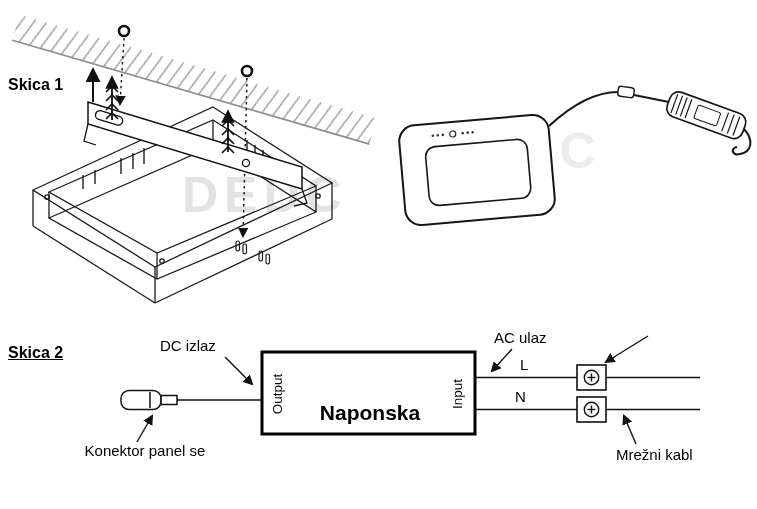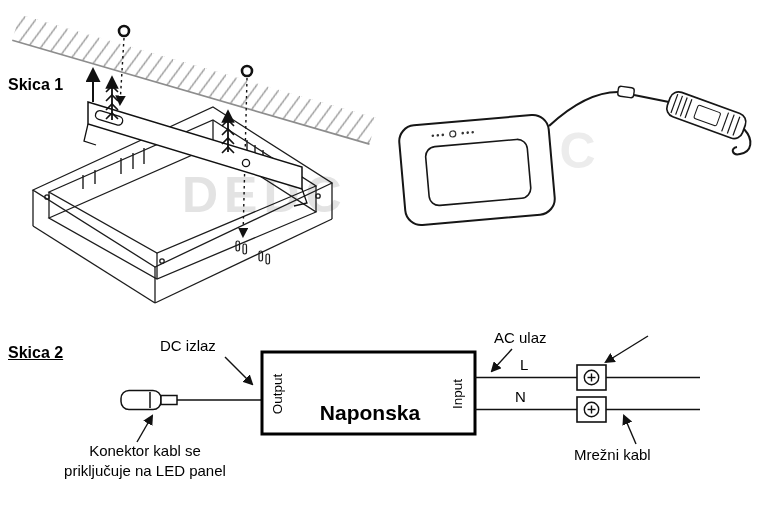--- a/index.html
+++ b/index.html
@@ -169,27 +169,26 @@
     <line x1="636" y1="444" x2="624" y2="416" stroke="#111" stroke-width="1.4" marker-end="url(#arw)"></line>
   </svg>
 
   <div class="lbl title" style="left:8px; top:76px;">Skica 1</div>
   <div class="lbl title" style="left:8px; top:344px;text-decoration:underline;">Skica 2</div>
 
   <div class="lbl" style="left:160px; top:337px;">DC izlaz</div>
   <div class="lbl" style="left:494px; top:329px;">AC ulaz</div>
   <div class="lbl" style="left:520px; top:356px;">L</div>
   <div class="lbl" style="left:515px; top:388px;">N</div>
-  <div class="lbl" style="left:574px; top:446px;">Mrežni kabl</div>
+  <div class="lbl" style="left:616px; top:446px;">Mrežni kabl</div>
 
   <div class="lbl rot" style="left:237px; top:385px;">Output</div>
   <div class="lbl rot" style="left:417px; top:385px;">Input</div>
 
   <div class="unit-title">
     <div>Naponska</div>
   </div>
 
   <div class="caption">
-    <div>Konektor kabl se</div>
-    <div>priključuje na LED panel</div>
+    <div>Konektor panel se</div>
   </div>
 
 </div>
 
 </body></html>

